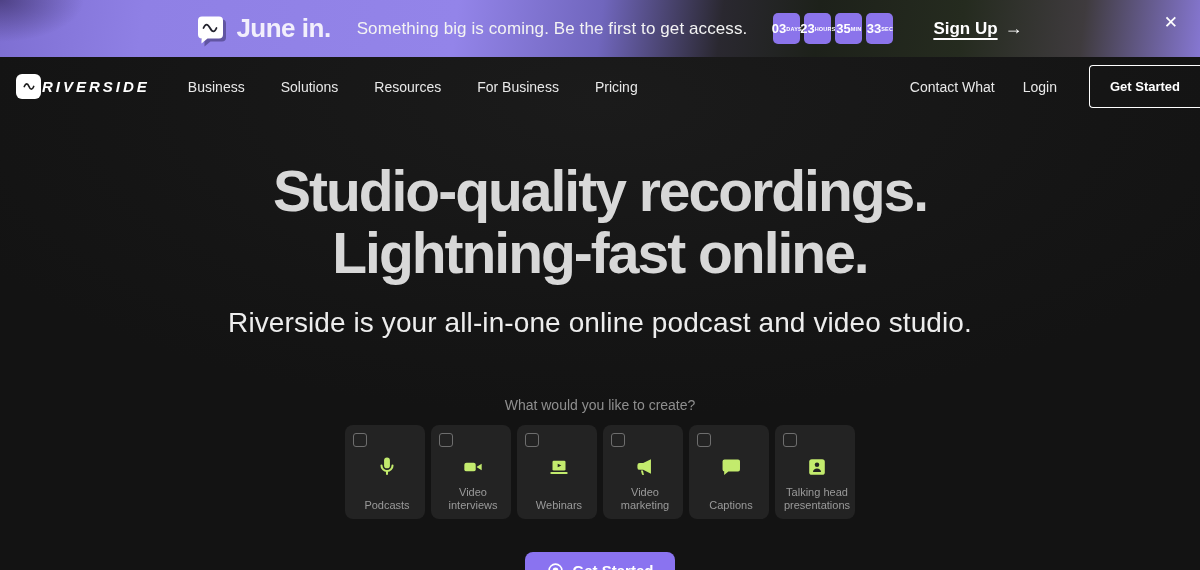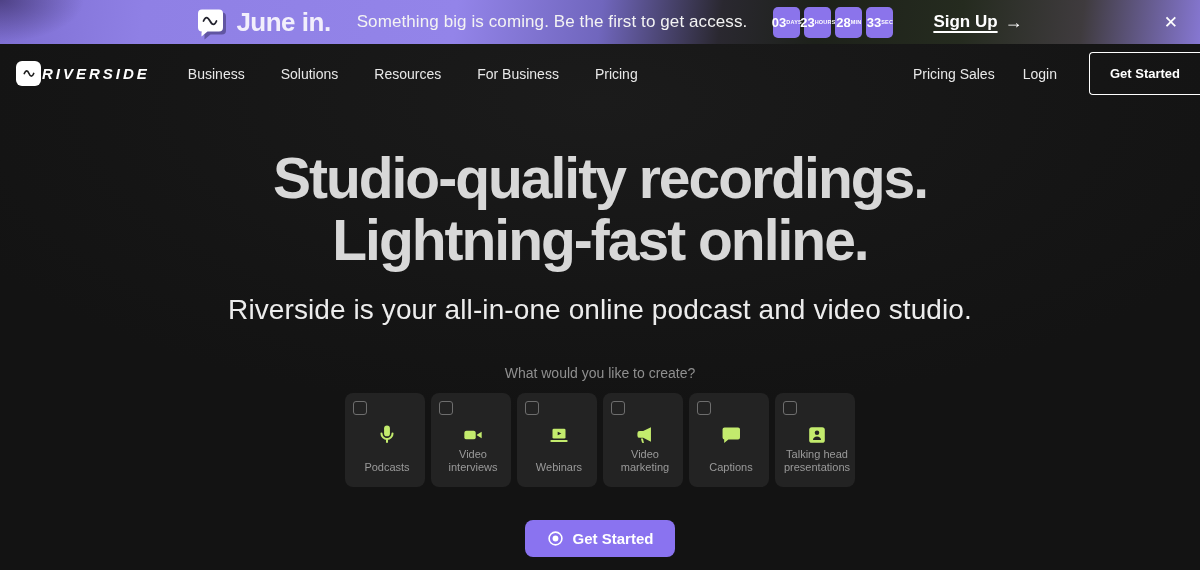--- a/index.html
+++ b/index.html
@@ -5,21 +5,21 @@
   * { margin:0; padding:0; box-sizing:border-box; }
   html,body { width:1200px; height:570px; overflow:hidden; }
   body {
     font-family:"Liberation Sans","DejaVu Sans",sans-serif;
     background:radial-gradient(60% 55% at 50% 18%, #1b1b1b 0%, #151515 70%, #131313 100%);
     color:#fff;
   }
 
   
   .banner {
-    position:relative; height:44px;
+    position:relative; height:57px;
     display:flex; align-items:center; justify-content:center; gap:26px;
     background:
       radial-gradient(120px 60px at 0% 0%, rgba(20,10,40,.45), transparent 70%),
       linear-gradient(97deg,
         #7e6fd2 0%, #8f80e5 12%, #9384e9 38%, #7066bd 50%,
         #2a2830 60%, #1d211a 68%, #252b1f 80%, #3f3b3e 90%, #8677d2 100%);
     padding-left: 17px;
   }
   .banner-brand { display:flex; align-items:center; gap:10px; }
   .june-bubble { width:32px; height:32px; position:relative; filter:drop-shadow(3px 3px 0 rgba(40,30,80,.45)); }
@@ -68,25 +68,25 @@
   
   .hero { text-align:center; margin-top:44px; }
   .hero h1 {
     font-size:57px; line-height:62px; font-weight:bold; letter-spacing:-2px;
     color:#d8d8d8;
   }
   .hero-sub { margin-top:23px; font-size:28px; color:#ededed; letter-spacing:.1px; }
 
   
   .create { text-align:center; }
-  .create-prompt { margin-top:39px; font-size:14px; color:#8f8f8f; }
+  .create-prompt { margin-top:58px; font-size:14px; color:#8f8f8f; }
   .cards { margin-top:12px; display:flex; justify-content:center; gap:6px; }
   .card {
     width:80px; height:94px; background:#232323; border-radius:8px;
-    display:flex; flex-direction:column; padding:8px 4px 13px 8px;
+    display:flex; flex-direction:column; padding:8px 4px 7px 8px;
     cursor:pointer; text-align:left;
   }
   .card-check {
     width:14px; height:14px; border:1.5px solid #6e6e6e; border-radius:3px;
     background:transparent; flex:none;
   }
   .card-icon { align-self:center; margin-top:7px; color:#c3eb6d; flex:none; }
   .card-label {
     margin-top:auto; align-self:center; text-align:center;
     font-size:11px; line-height:13px; color:#9a9a9a; width:72px;
@@ -119,21 +119,21 @@
   <div class="countdown">
     <div class="cd-box">
       <span class="cd-val">03</span>
       <span class="cd-unit">DAYS</span>
     </div>
     <div class="cd-box">
       <span class="cd-val">23</span>
       <span class="cd-unit">HOURS</span>
     </div>
     <div class="cd-box">
-      <span class="cd-val">28</span>
+      <span class="cd-val">35</span>
       <span class="cd-unit">MIN</span>
     </div>
     <div class="cd-box">
       <span class="cd-val">33</span>
       <span class="cd-unit">SEC</span>
     </div>
   </div>
   <a class="signup">
     <span class="signup-label">Sign Up</span>
     <span class="signup-arrow">→</span>
@@ -151,21 +151,21 @@
     <span class="logo-word">RIVERSIDE</span>
   </div>
   <div class="nav-menu">
     <span class="nav-item">Business</span>
     <span class="nav-item">Solutions</span>
     <span class="nav-item">Resources</span>
     <span class="nav-item">For Business</span>
     <span class="nav-item">Pricing</span>
   </div>
   <div class="nav-right">
-    <span class="nav-link">Pricing Sales</span>
+    <span class="nav-link">Contact What</span>
     <span class="nav-link">Login</span>
     <button class="nav-getstarted">Get Started</button>
   </div>
 </nav>
 
 <section class="hero">
   <h1>
     <span>Studio-quality recordings.</span><br>
     <span>Lightning-fast online.</span>
   </h1>

